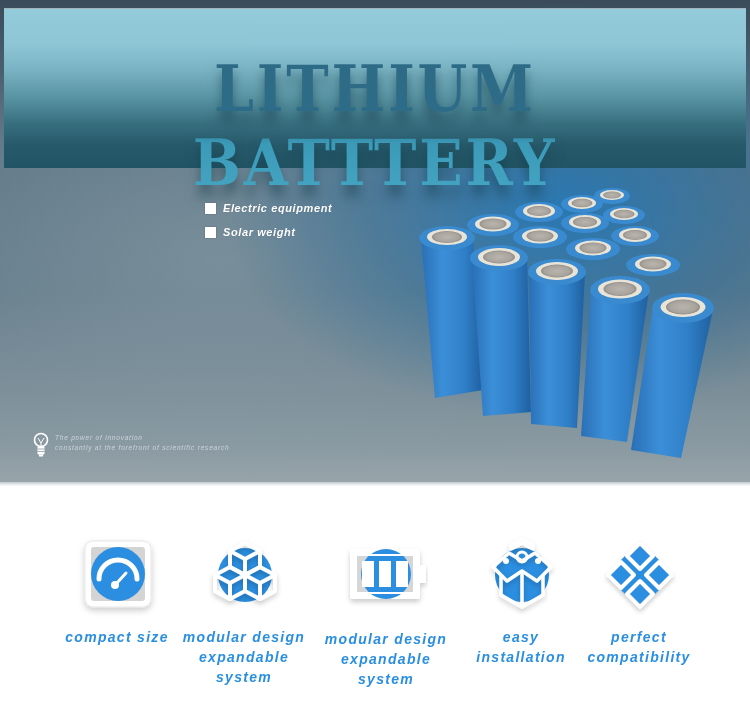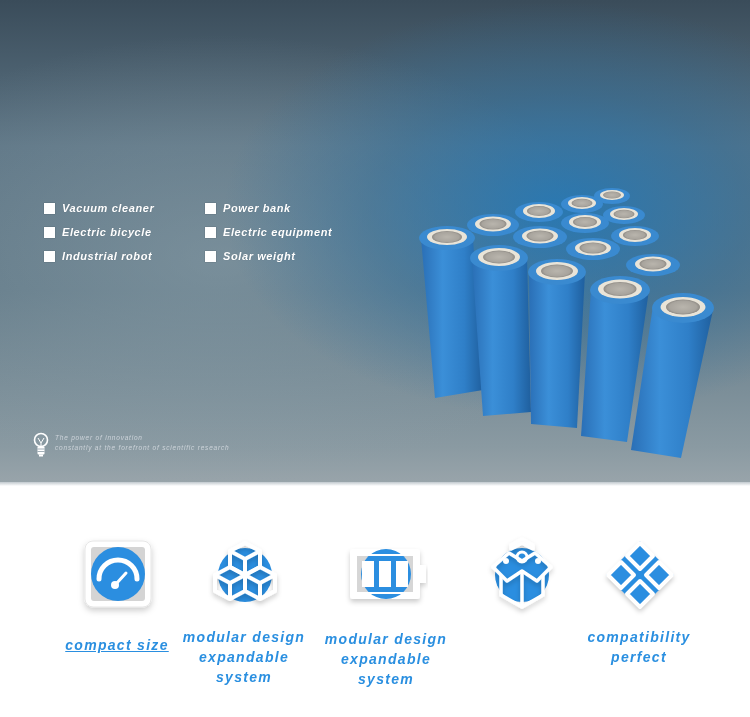--- a/index.html
+++ b/index.html
@@ -66,49 +66,34 @@
   .feature .icon-wrap { width: 84px; height: 84px; margin: 0 auto; display: block; }
   .feature-label {
     margin-top: 8px; color: #2a8fe0; font-size: 14px; font-weight: bold; font-style: italic;
     letter-spacing: 1.3px; line-height: 20px;
   }
   .f1 { left: 42px; }
   .f2 { left: 169px; }
   .f3 { left: 311px; }
   .f4 { left: 446px; }
   .f5 { left: 564px; }
-  .f1 .feature-label { margin-top: 16px; text-decoration: underline; }
+  .f1 .feature-label { margin-top: 8px; }
   .f3 .feature-label { margin-top: 10px; }
 </style>
 </head>
 <body>
 
 <section class="hero">
 
-
-  <div class="apps col1">
-    <div class="app-item">
-      <span class="checkbox"></span>
-      <span class="app-label">Vacuum cleaner</span>
-    </div>
-    <div class="app-item">
-      <span class="checkbox"></span>
-      <span class="app-label">Electric bicycle</span>
-    </div>
-    <div class="app-item">
-      <span class="checkbox"></span>
-      <span class="app-label">Industrial robot</span>
-    </div>
-  </div>
+  <div class="banner">
+    <div class="banner-title">LITHIUM BATTTERY</div>
+  </div>
+
 
   <div class="apps col2">
-    <div class="app-item">
-      <span class="checkbox"></span>
-      <span class="app-label">Power bank</span>
-    </div>
     <div class="app-item">
       <span class="checkbox"></span>
       <span class="app-label">Electric equipment</span>
     </div>
     <div class="app-item">
       <span class="checkbox"></span>
       <span class="app-label">Solar weight</span>
     </div>
   </div>
 
@@ -287,20 +272,22 @@
         <path d="M43 8 L54 14 L54 10 L43 4 L32 10 L32 14 Z"></path>
         <path d="M14 32 L30 18 L43 26 L56 18 L72 32 L58 46 L43 36 L28 46 Z"></path>
         <path d="M22 40 L22 60 L43 72 L64 60 L64 40"></path>
         <path d="M43 36 L43 72"></path>
       </g>
       <circle cx="43" cy="22" r="5" fill="none" stroke="#ffffff" stroke-width="3"></circle>
       <circle cx="27" cy="26" r="3" fill="#ffffff"></circle>
       <circle cx="59" cy="26" r="3" fill="#ffffff"></circle>
     </svg>
     <div class="feature-label">
+      <div>easy</div>
+      <div>installation</div>
     </div>
   </div>
 
   <div class="feature f5">
     <svg class="icon-wrap" viewBox="0 0 84 84">
       <defs>
           <filter id="sh5" x="-20%" y="-20%" width="140%" height="150%">
             <feDropShadow dx="0" dy="3" stdDeviation="2.5" flood-color="#000" flood-opacity="0.22"></feDropShadow>
           </filter>
         </defs>
@@ -308,18 +295,18 @@
         <path d="M43 6 L77 40 L43 74 L9 40 Z" fill="#2b8ee0"></path>
       </g>
       <g fill="#2b8ee0" stroke="#ffffff" stroke-width="4" stroke-linejoin="round">
         <path d="M43 8 L56 21 L43 34 L30 21 Z"></path>
         <path d="M62 27 L75 40 L62 53 L49 40 Z"></path>
         <path d="M43 46 L56 59 L43 72 L30 59 Z"></path>
         <path d="M24 27 L37 40 L24 53 L11 40 Z"></path>
       </g>
     </svg>
     <div class="feature-label">
+      <div>perfect</div>
       <div>compatibility</div>
-      <div>perfect</div>
     </div>
   </div>
 
 </section>
 
 </body></html>

